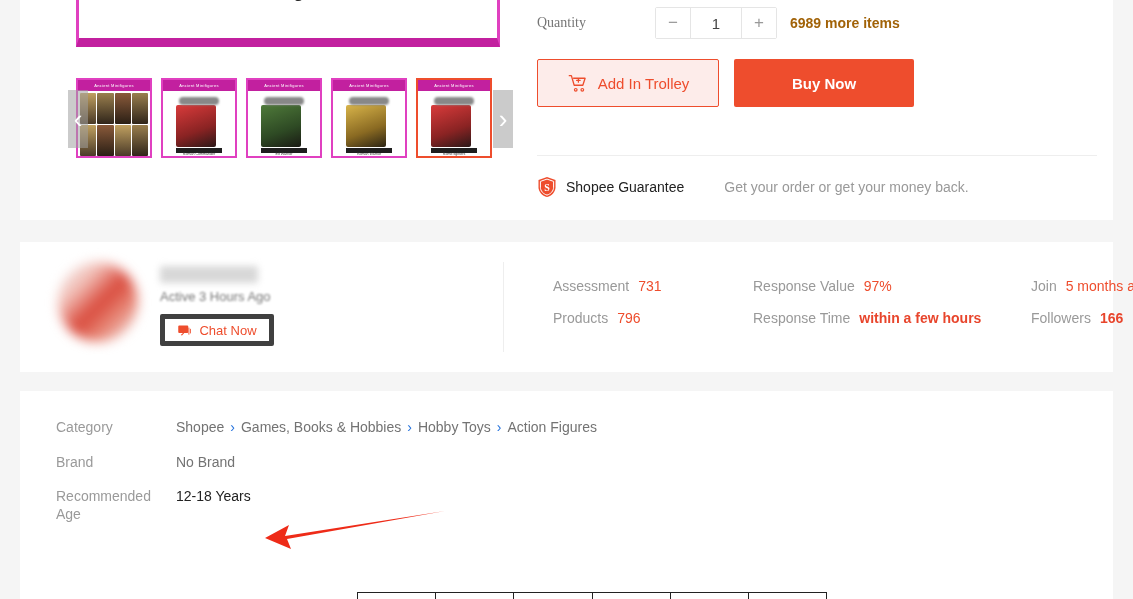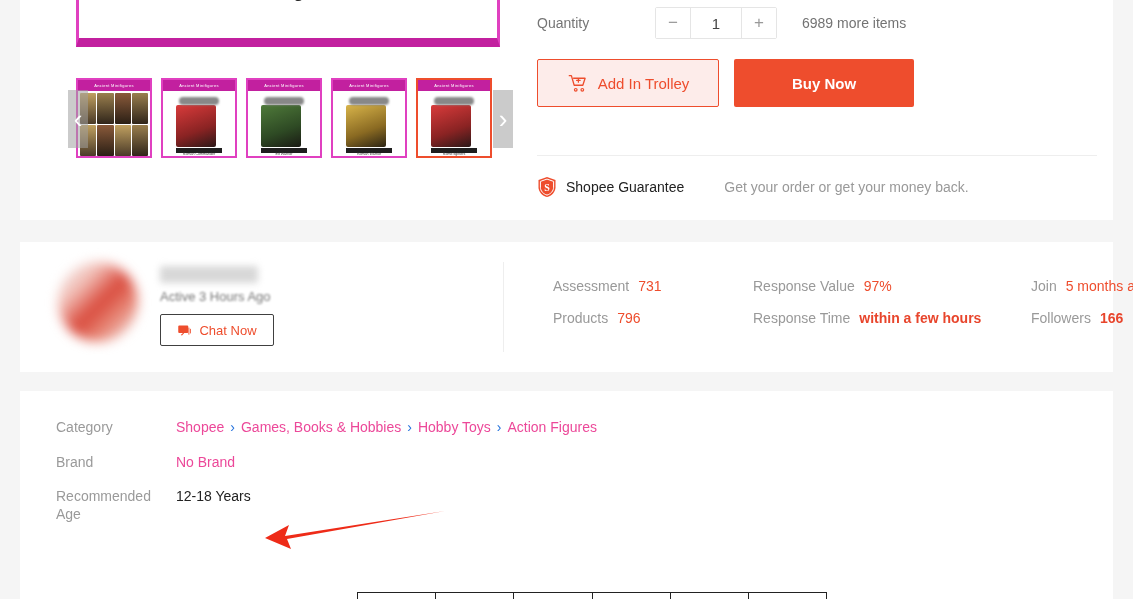--- a/index.html
+++ b/index.html
@@ -119,34 +119,34 @@
   .soc.google    { background: #e04a3b; font-size: 11px; }
   .soc.pinterest { background: #e60023; }
   .soc.twitter   { background: #34b4ef; }
   .vdiv { width: 1px; height: 24px; background: #e0e0e0; margin: 0 24px 0 18px; }
   .fav { display: flex; align-items: center; cursor: pointer; }
   .fav-text { font-size: 15px; color: #333; margin-left: 9px; }
 
   
   .buycol { position: absolute; left: 517px; top: 236px; width: 560px; }
   .qty-row { display: flex; align-items: center; height: 34px; }
-  .qty-label { width: 118px; color: #757575; font-size: 14px; }
+  .qty-label { width: 118px; color: #757575; font-size: 14px; font-family: Liberation Serif, serif; }
   .stepper { display: flex; border: 1px solid #e5e5e5; border-radius: 2px; height: 32px; }
   .stepper button {
     width: 34px; height: 30px; background: #fff; border: none;
     color: #999; font-size: 17px; cursor: pointer;
     font-family: "Liberation Sans", sans-serif;
   }
   .stepper .sep { width: 1px; background: #e5e5e5; }
   .stepper input {
     width: 50px; height: 30px; border: none; text-align: center;
     font-size: 15px; color: #444; outline: none;
     font-family: "Liberation Sans", sans-serif;
   }
-  .stock { margin-left: 25px; color: #737373; font-size: 14px; }
+  .stock { margin-left: 13px; color: #a16207; font-size: 14px; font-weight: bold; }
 
   .btn-row { display: flex; margin-top: 19px; }
   .btn-trolley {
     width: 182px; height: 48px;
     background: #fdecea; border: 1px solid #ee4d2d;
     color: #ee4d2d; font-size: 15px; border-radius: 2px;
     display: flex; align-items: center; justify-content: center;
     cursor: pointer; font-family: "Liberation Sans", sans-serif;
   }
   .btn-trolley .lbl { margin-left: 10px; }
@@ -178,21 +178,21 @@
   .shop-name {
     width: 98px; height: 17px; background: #d8d8d8; filter: blur(3.5px);
     border-radius: 2px;
   }
   .shop-active {
     margin-top: 6px; font-size: 13px; color: #777;
     filter: blur(.9px);
   }
   .shop-btns { display: flex; margin-top: 10px; }
   .btn-chat {
-    width: 114px; height: 32px; border: 1px solid #404040; background: #fff;
+    width: 114px; height: 32px; border: 5px solid #404040; background: #fff;
     color: #ee4d2d; font-size: 13px; border-radius: 2px; cursor: pointer;
     display: flex; align-items: center; justify-content: center;
     font-family: "Liberation Sans", sans-serif;
   }
   .btn-chat .lbl { margin-left: 7px; }
   .btn-store {
     width: 110px; height: 32px; margin-left: 10px;
     border: 1px solid #e0e0e0; background: #fff; color: #444;
     font-size: 13px; border-radius: 2px; cursor: pointer;
     display: flex; align-items: center; justify-content: center;
@@ -222,21 +222,21 @@
     height: 56px; background: #fafafa;
     display: flex; align-items: center;
     padding-left: 36px;
     font-size: 17px; color: #333;
     border-bottom: 1px solid #f2f2f2;
   }
   .spec-body { padding: 28px 0 0 36px; }
   .spec-row { display: flex; margin-bottom: 17px; font-size: 14px; }
   .spec-key { width: 120px; color: #9a9a9a; line-height: 1.25; }
   .spec-val { color: #222; }
-  .spec-val a { color: #ec4899; text-decoration: none; cursor: pointer; text-align: center; }
+  .spec-val a { color: #737373; text-decoration: none; cursor: pointer; text-align: center; }
   .crumb-sep { color: #2673dd; margin: 0 6px; }
 
   
   #bottom-table {
     position: absolute; left: 357px; top: 592px;
     width: 470px; height: 12px;
     display: flex; gap: 0;
   }
   #bottom-table .cell {
     flex: 1; border: 1px solid #222; border-right: none;

